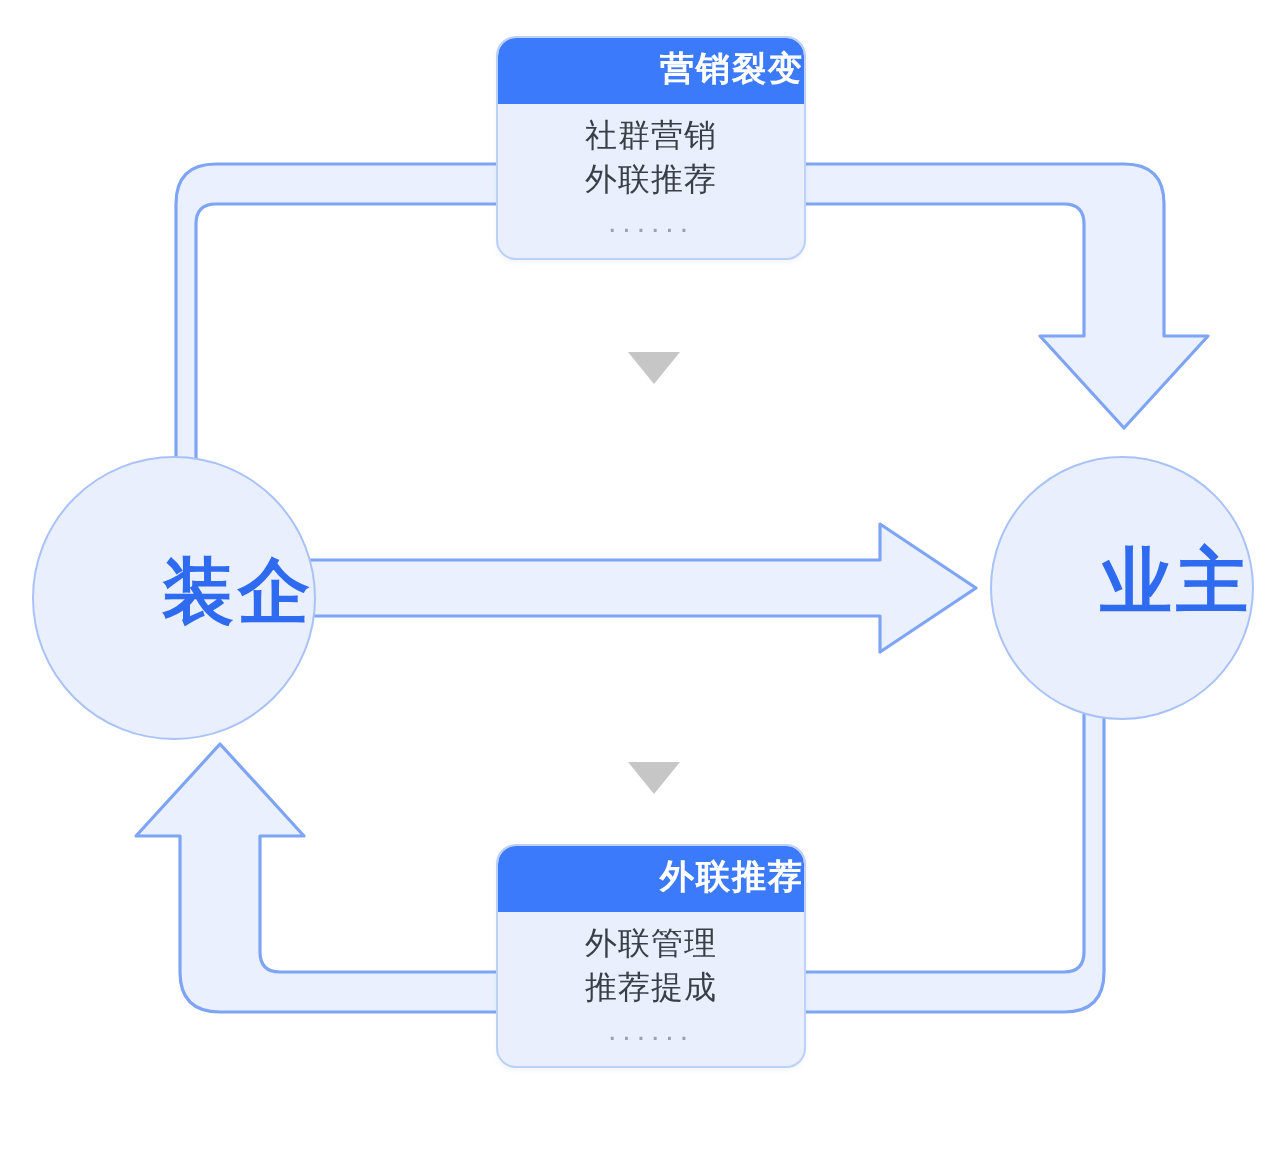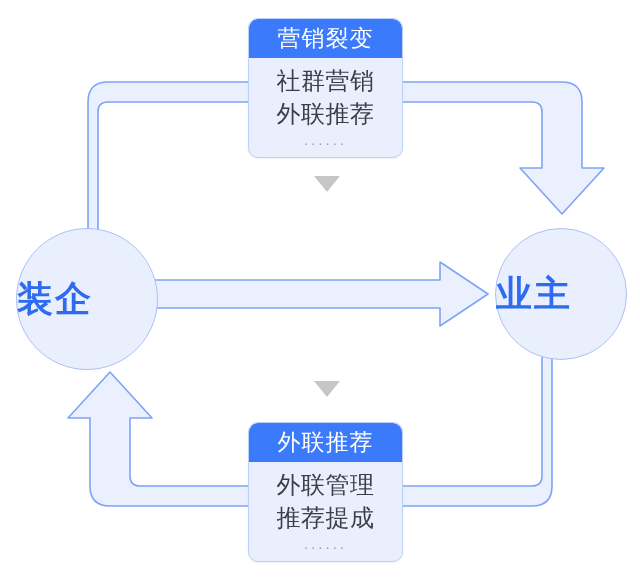--- a/index.html
+++ b/index.html
@@ -18,26 +18,27 @@
     position:absolute;
     left:0; top:0;
     width:640px; height:587px;
   }
 
   
   .circle-node{
     position:absolute;
     display:flex;
     align-items:center;
-    justify-content:flex-start;
+    justify-content:flex-end;
     border-radius:50%;
     background:#e9effc;
     border:1.4px solid #a9c2f7;
     box-sizing:border-box;
     z-index:6;
+    font-family:Liberation Mono, monospace;
   }
   .circle-node .circle-label{
     color:#2f6bf0;
     font-size:36px;
     font-weight:bold;
     letter-spacing:2px;
     line-height:1;
     white-space:nowrap;
   }
   #node-left{  left:16px;  top:228px; width:142px; height:142px; }
@@ -51,35 +52,35 @@
     background:#e9effc;
     border:1.2px solid #bcd0f8;
     box-sizing:border-box;
     overflow:hidden;
     z-index:7;
     box-shadow:0 1px 2px rgba(110,140,200,.10);
   }
   .stage-head{
     background:#3c7afc;
     color:#ffffff;
-    font-size:23px;
-    font-weight:normal;
-    text-align:center;
+    font-size:17px;
+    font-weight:bold;
+    text-align:right;
     letter-spacing:1px;
     padding:7px 0 8px 0;
     line-height:1.05;
     border-radius:9px 9px 0 0;
   }
   .stage-body{
     padding:6px 0 8px 0;
     text-align:center;
   }
   .stage-item{
     color:#3a3f47;
-    font-size:24px;
+    font-size:16px;
     line-height:1.38;
     letter-spacing:.5px;
     white-space:nowrap;
   }
   .stage-ellipsis{
     color:#9aa2ae;
     font-size:15px;
     line-height:1.1;
     letter-spacing:3px;
     padding-top:2px;

